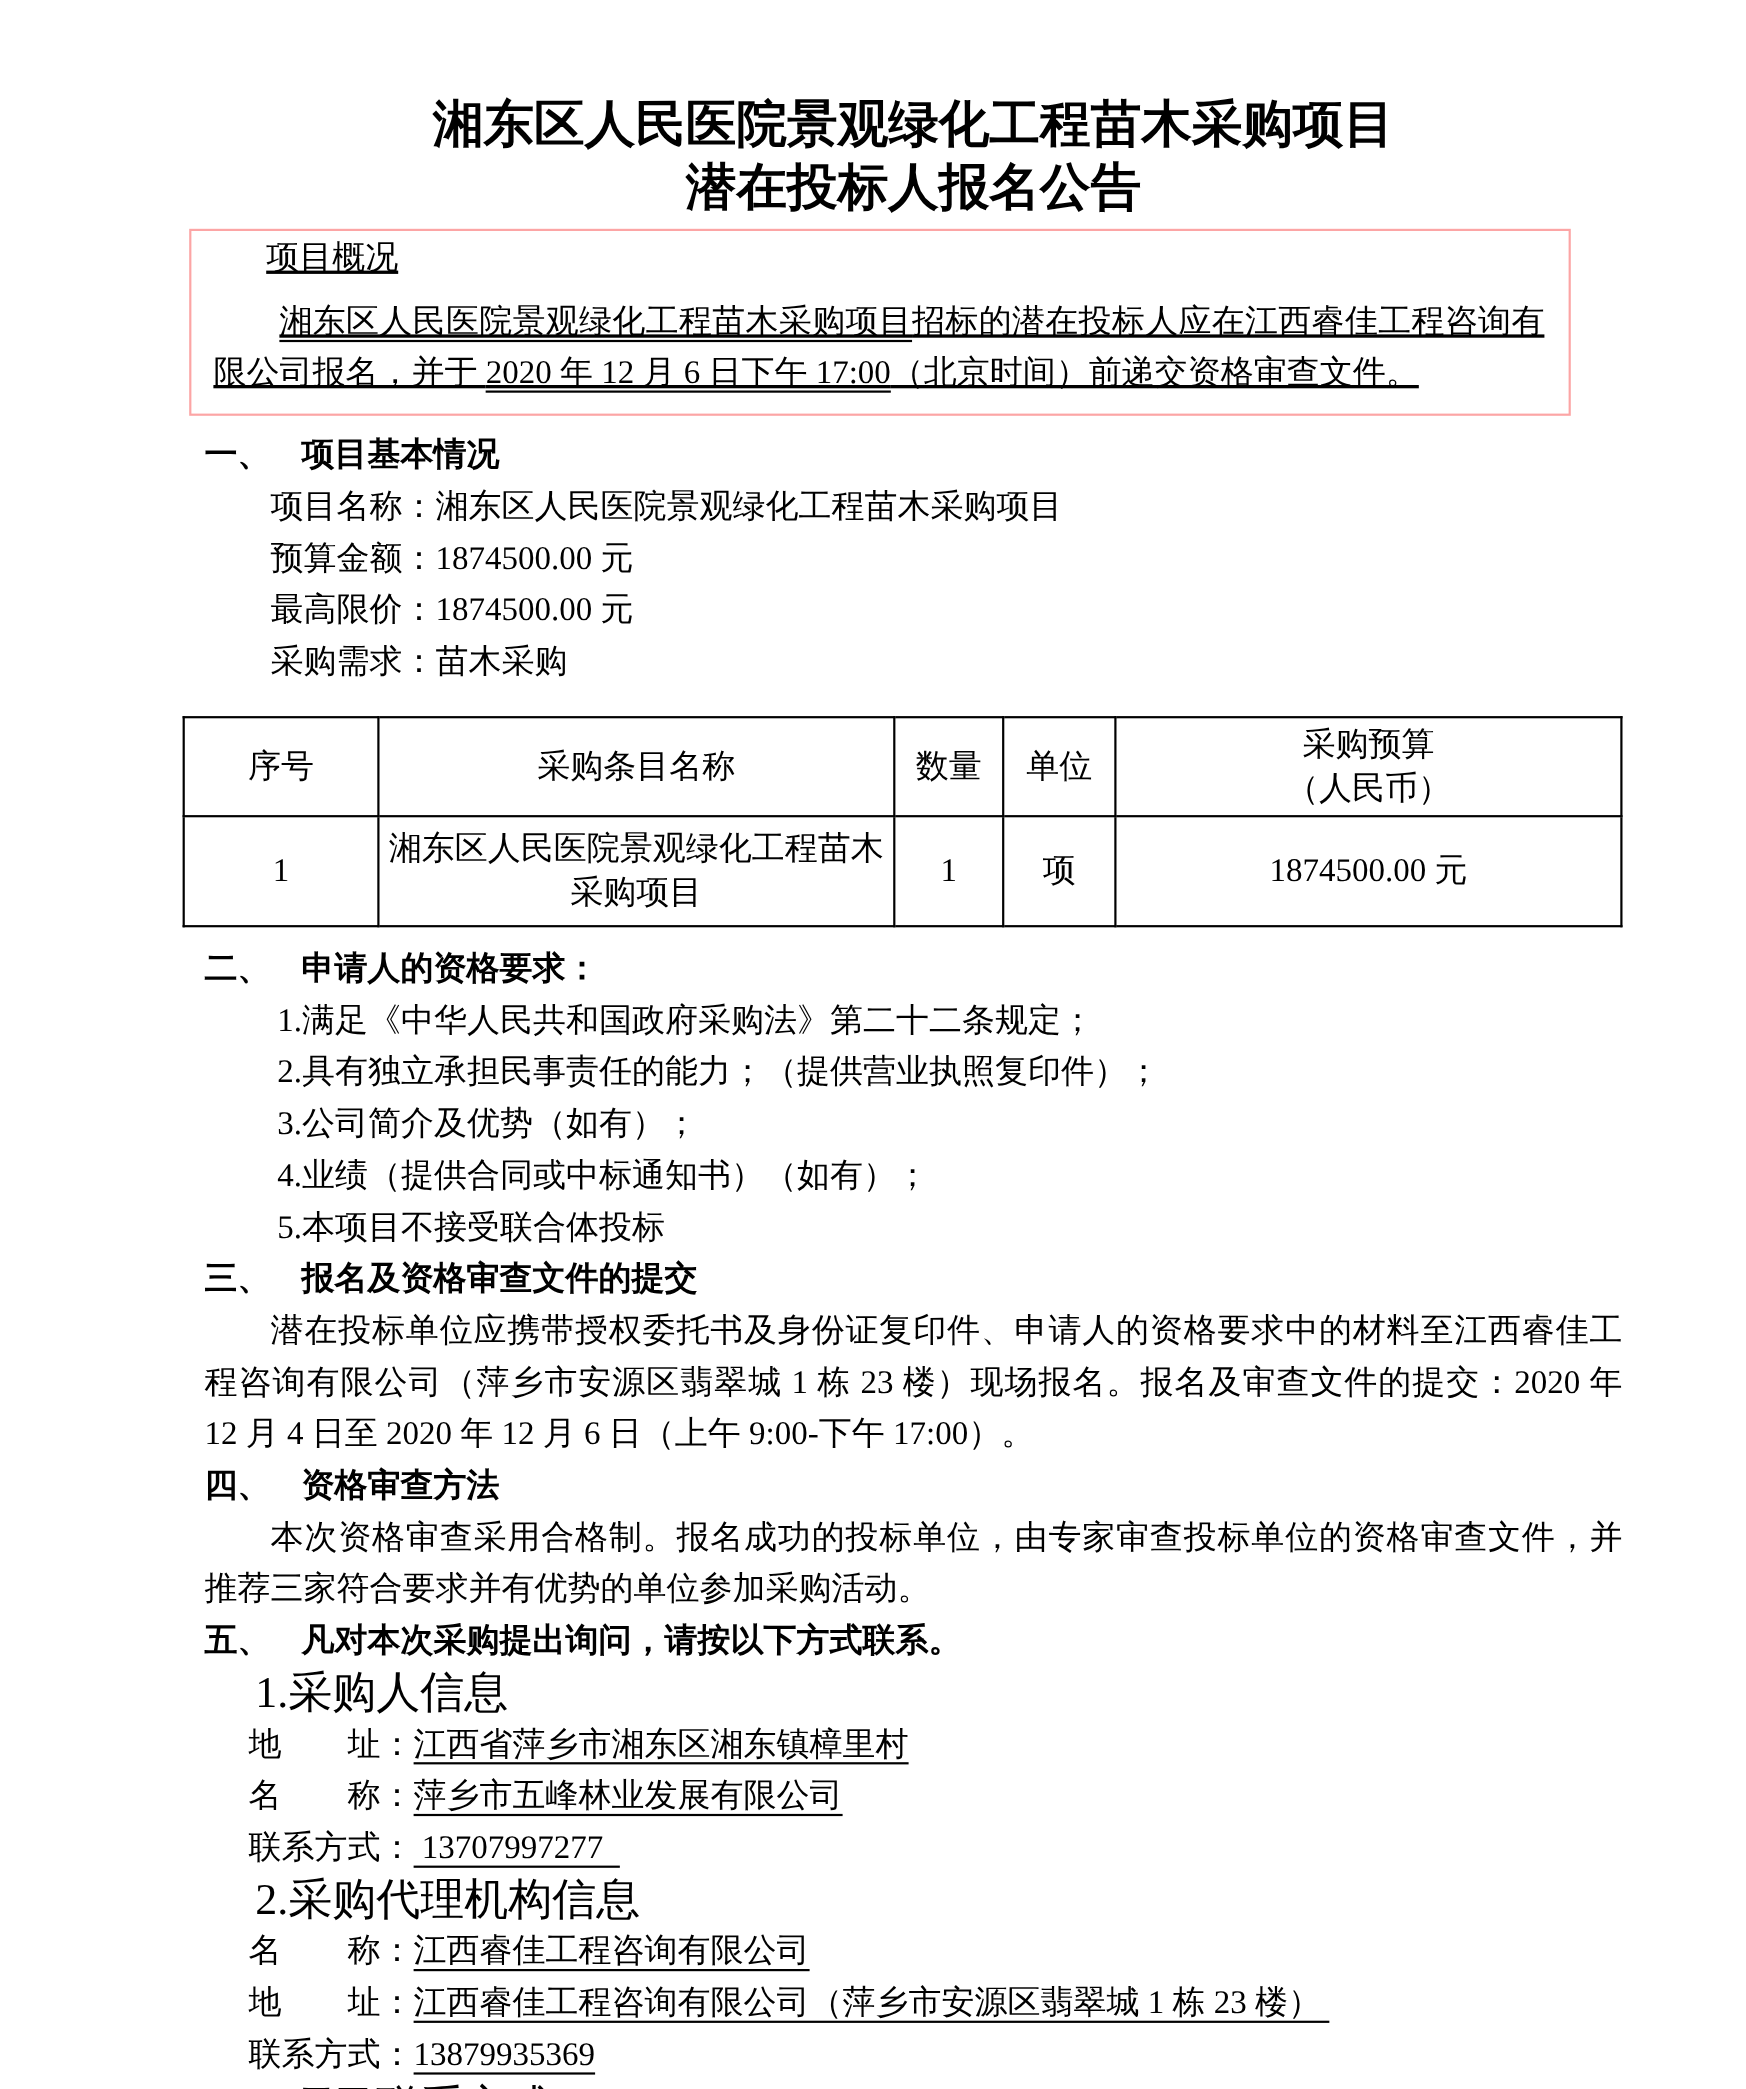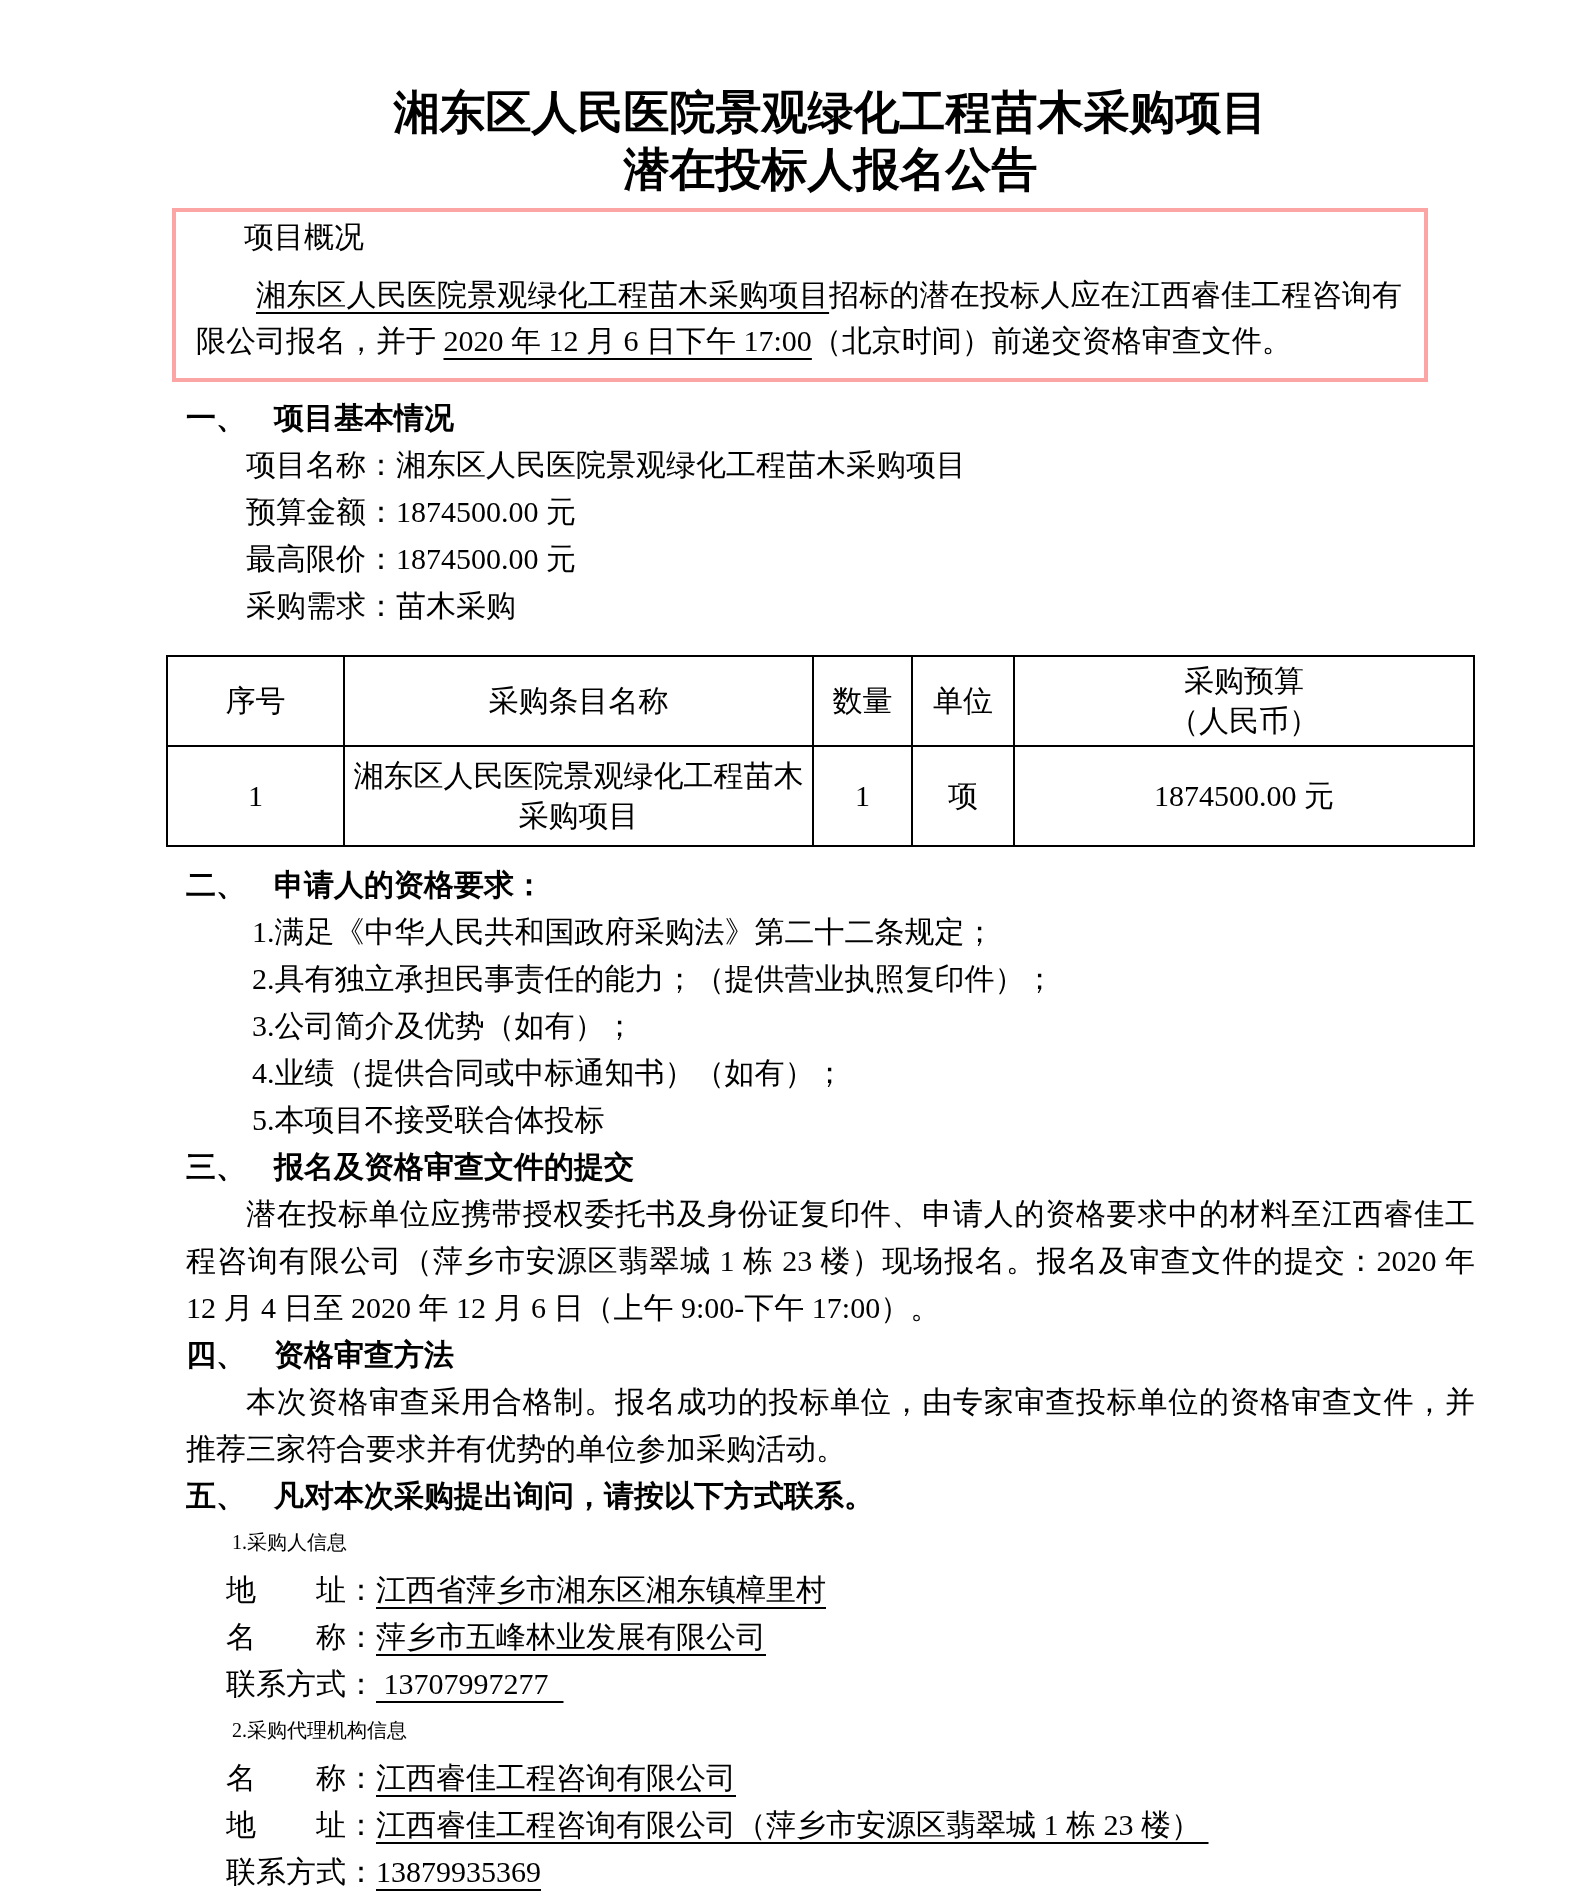--- a/index.html
+++ b/index.html
@@ -8,34 +8,34 @@
     font-family:"Liberation Serif","DejaVu Serif",serif;
     overflow:hidden;
   }
   .page { box-sizing:border-box; width:1587px; height:1385px; padding:84px 112px 0 186px; }
 
   .doc-title { margin:0 0 10px 0; text-align:center; font-weight:bold;
     font-size:46px; line-height:57px; font-family:"Liberation Serif","DejaVu Serif",serif; }
   .t-line { display:block; }
 
   .overview-box { box-sizing:border-box; width:1256px; margin-left:-14px;
-    border:4px solid #fca5a5; padding:2px 10px 2px 8px; }
+    border:2px solid #fca5a5; padding:2px 10px 2px 8px;text-decoration:underline; }
   .ov-label { margin:0; font-size:30px; line-height:46px; padding-left:60px; }
   .ov-para { margin:12px; font-size:30px; line-height:46px; text-indent:60px; text-align:justify; }
 
   .sec-head { margin:0; font-size:30px; line-height:47px; font-weight:bold;
     font-family:"DejaVu Sans","Liberation Sans",sans-serif; }
   .sec-head .sec-title { margin-left:28px; }
   .after-box { margin-top:12px; }
   .after-table { margin-top:14px; }
 
   .kv    { margin:0; font-size:30px; line-height:47px; padding-left:60px; }
   .item  { margin:0; font-size:30px; line-height:47px; padding-left:66px; }
   .para  { margin:0; font-size:30px; line-height:47px; text-indent:60px; text-align:justify; }
-  .c-item{ margin:0; font-size:20px; line-height:47px; padding-left:46px; }
+  .c-item{ margin:0; font-size:40px; line-height:47px; padding-left:46px; }
   .c-line{ margin:0; font-size:30px; line-height:47px; padding-left:40px; }
 
   .u { text-decoration:underline; text-decoration-thickness:2px; text-underline-offset:7px; }
 
   .ptable { border-collapse:collapse; table-layout:fixed; width:1307px;
     margin:26px 0 0 -20px; }
   .ptable th,.ptable td { border:2px solid #000; text-align:center; vertical-align:middle;
     font-weight:normal; font-size:30px; line-height:40px; padding:4px 6px; }
   .ptable thead th { height:76px; }
   .ptable tbody td { height:90px; }

